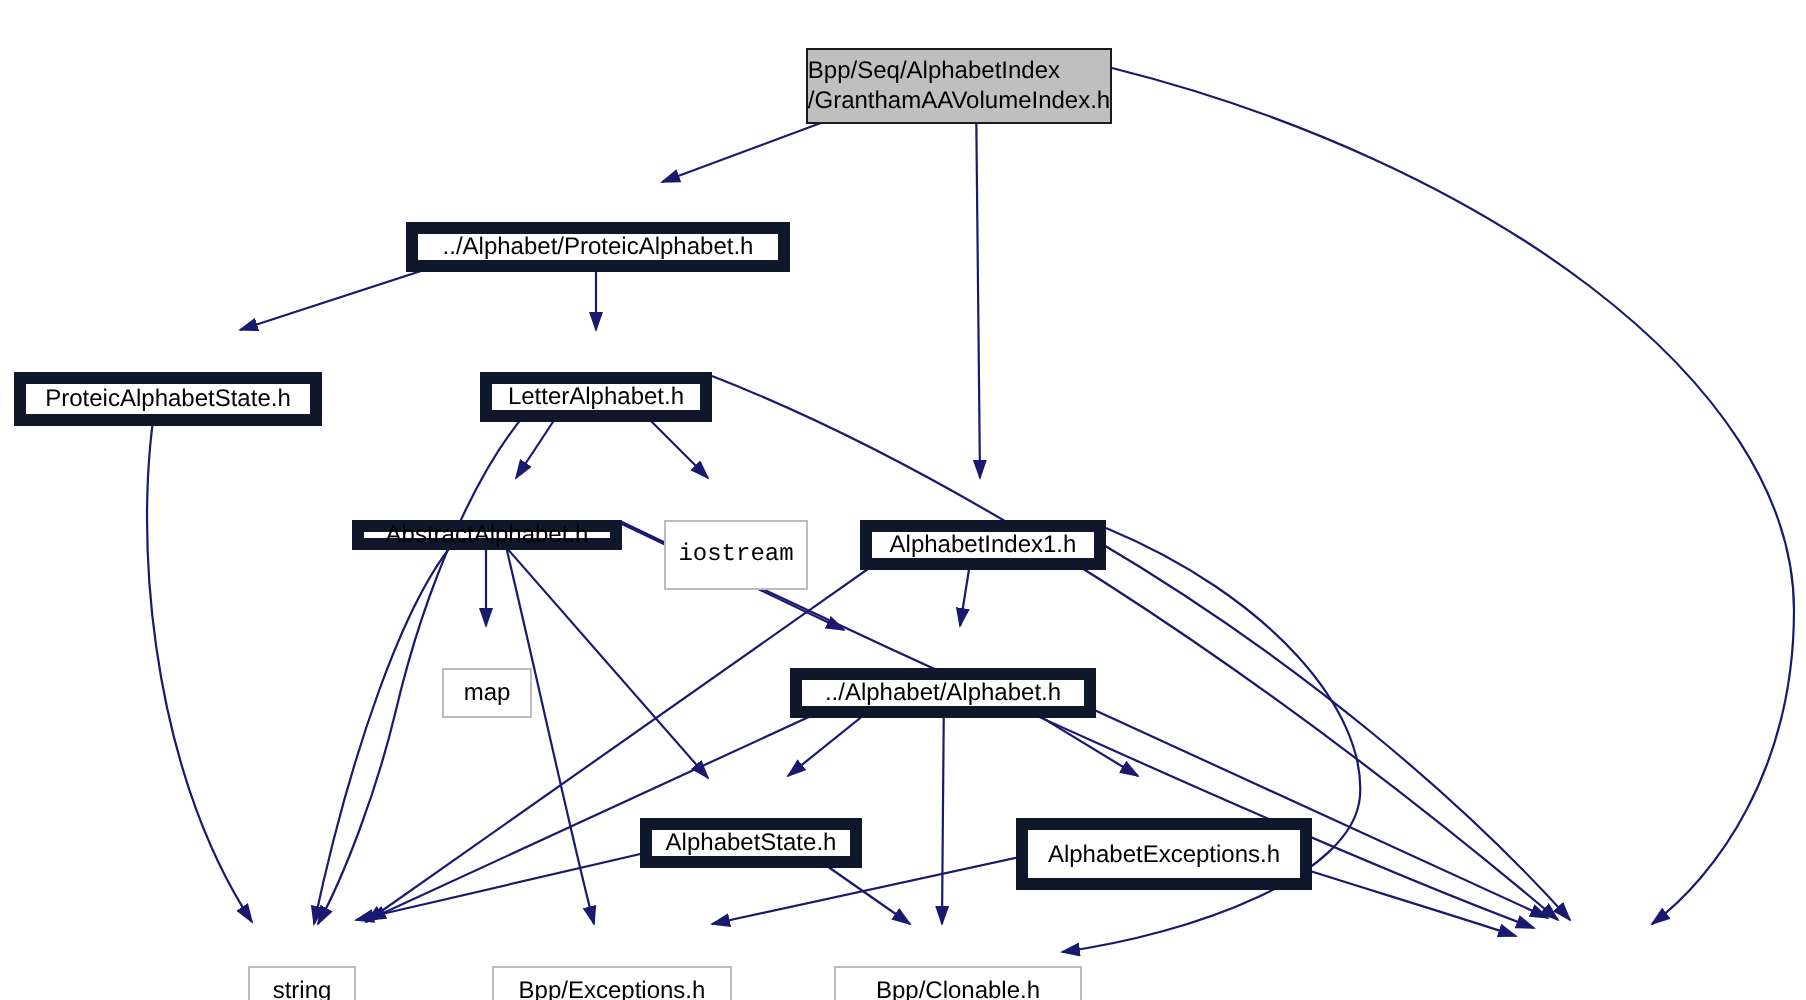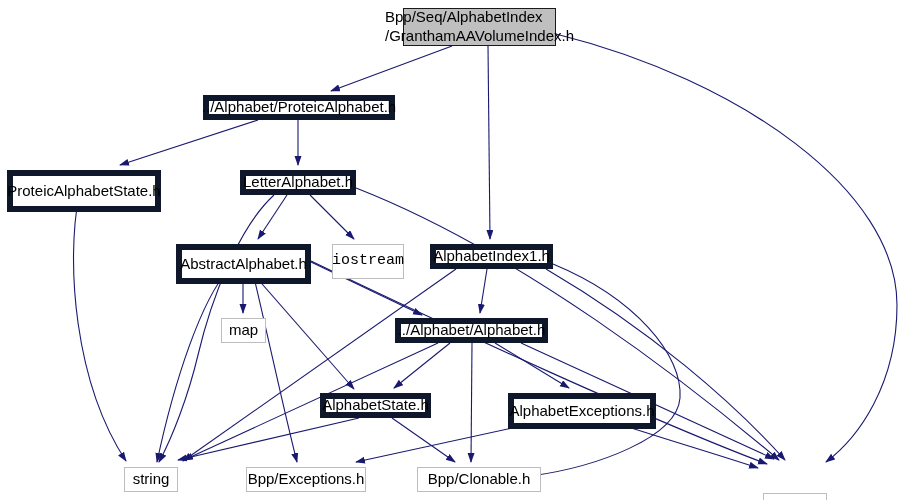--- a/index.html
+++ b/index.html
@@ -21,26 +21,27 @@
     width: 903px; height: 500px;
   }
   .node {
     position: absolute;
     box-sizing: border-box;
     display: flex;
     align-items: center;
     justify-content: center;
     background: #ffffff;
     color: #000000;
-    font-size: 15px;
+    font-size: 12px;
     line-height: 1.25;
     white-space: pre-line;
     text-align: left;
     padding: 1px 5px;
     cursor: default;
+    margin-top: 16px;
   }
   .node.internal {
     border: 6px solid #0f172a;
   }
   .node.main {
     border: 1.5px solid #1a1a1a;
     background: #bfbfbf;
     font-weight: normal;
   }
   .node.external {
@@ -90,23 +91,23 @@
         <path d="M359,418 L178,460" class="dep-edge" stroke="#191970" marker-end="url(#arrow)"></path>
         <path d="M392,418 L455,462" class="dep-edge" stroke="#191970" marker-end="url(#arrow)"></path>
         <path d="M558,418 L356,462" class="dep-edge" stroke="#191970" marker-end="url(#arrow)"></path>
         <path d="M600,418 C668,440 722,456 758,468" class="dep-edge" stroke="#191970" marker-end="url(#arrow)"></path>
       </g>
   </svg>
   <div id="node-layer">
       <div class="node main" style="left: 403px; top: 8px; width: 153px; height: 38px;">Bpp/Seq/AlphabetIndex
 /GranthamAAVolumeIndex.h</div>
       <div class="node internal" style="left: 203px; top: 95px; width: 192px; height: 25px;">../Alphabet/ProteicAlphabet.h</div>
-      <div class="node internal" style="left: 7px; top: 170px; width: 154px; height: 42px;">ProteicAlphabetState.h</div>
+      <div class="node internal" style="left: 7px; top: 170px; width: 154px; height: 27px;">ProteicAlphabetState.h</div>
       <div class="node internal" style="left: 240px; top: 170px; width: 116px; height: 25px;">LetterAlphabet.h</div>
-      <div class="node internal" style="left: 176px; top: 244px; width: 135px; height: 40px;">AbstractAlphabet.h</div>
+      <div class="node internal" style="left: 176px; top: 244px; width: 135px; height: 15px;">AbstractAlphabet.h</div>
       <div class="node external" style="left: 332px; top: 244px; width: 72px; height: 35px; font-family: Liberation Mono, monospace;">iostream</div>
       <div class="node internal" style="left: 430px; top: 244px; width: 123px; height: 25px;">AlphabetIndex1.h</div>
       <div class="node external" style="left: 221px; top: 318px; width: 45px; height: 25px;">map</div>
       <div class="node internal" style="left: 395px; top: 318px; width: 153px; height: 25px;">../Alphabet/Alphabet.h</div>
       <div class="node internal" style="left: 320px; top: 393px; width: 111px; height: 25px;">AlphabetState.h</div>
       <div class="node internal" style="left: 508px; top: 393px; width: 148px; height: 36px;">AlphabetExceptions.h</div>
       <div class="node external" style="left: 124px; top: 467px; width: 54px; height: 25px;">string</div>
       <div class="node external" style="left: 246px; top: 467px; width: 120px; height: 25px;">Bpp/Exceptions.h</div>
       <div class="node external" style="left: 417px; top: 467px; width: 124px; height: 25px;">Bpp/Clonable.h</div>
       <div class="node external" style="left: 763px; top: 493px; width: 64px; height: 25px; padding-left: 31px;">vector</div>

